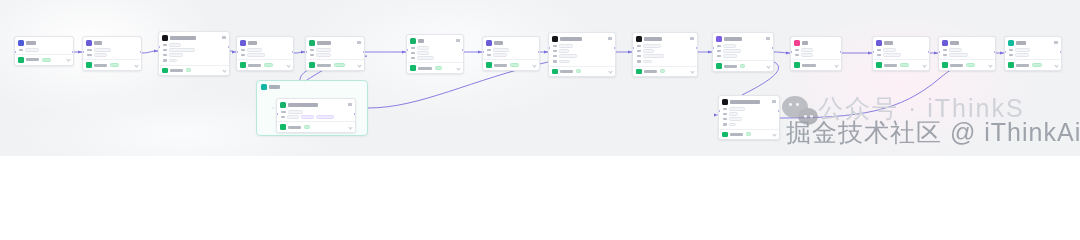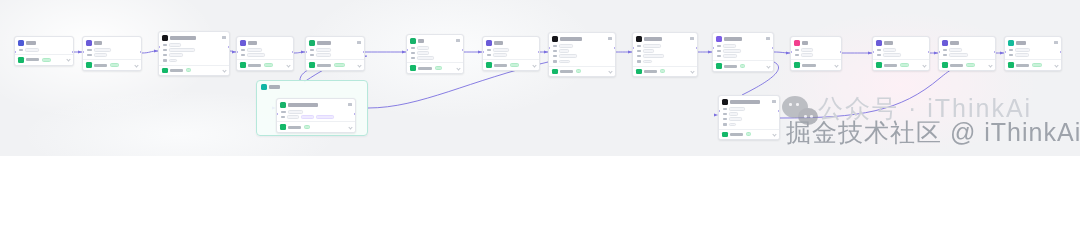--- a/index.html
+++ b/index.html
@@ -623,16 +623,16 @@
     </div>
 
   <div class="wechat" style="left:782px; top:96px;">
     <span class="bub big"></span>
     <span class="bub small"></span>
     <span class="eye" style="left:7px;  top:7px;"></span>
     <span class="eye" style="left:14px; top:7px;"></span>
     <span class="eye" style="left:22px; top:19px;"></span>
     <span class="eye" style="left:28px; top:19px;"></span>
   </div>
-  <div class="wm top">公众号 · iThinkAi</div>
+  <div class="wm top">公众号 · iThinkS</div>
   <div class="wm bot">掘金技术社区 @ iThinkAi</div>
 
 </div>
 
 </body></html>

